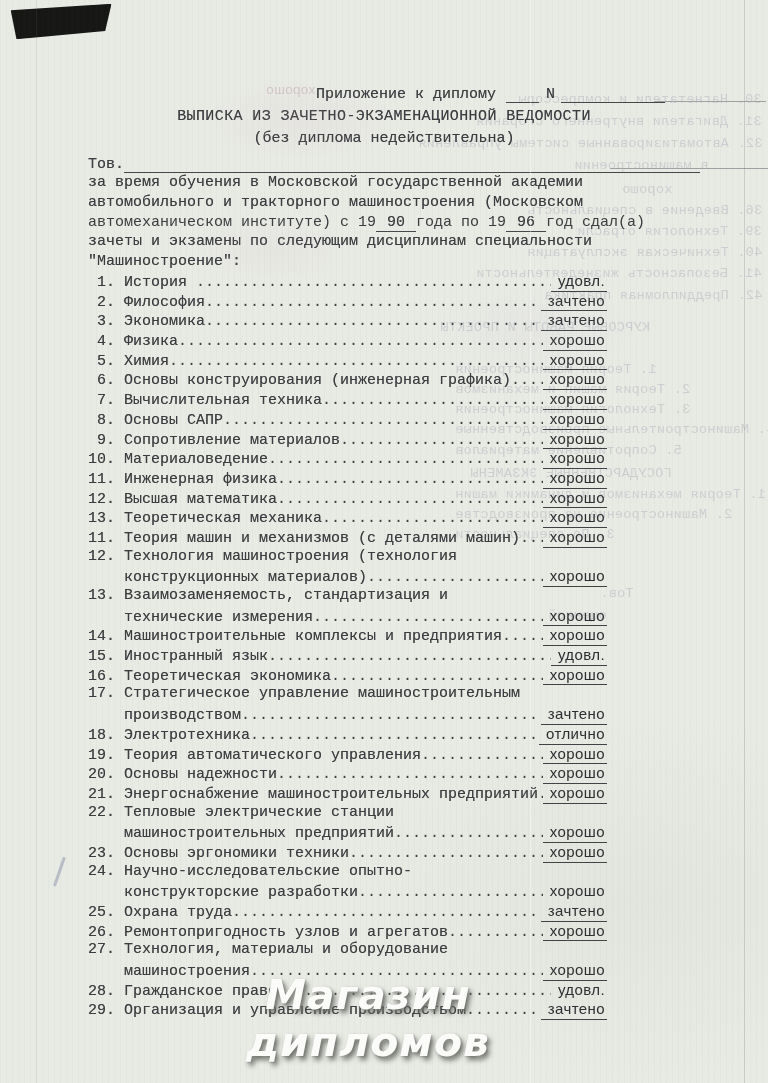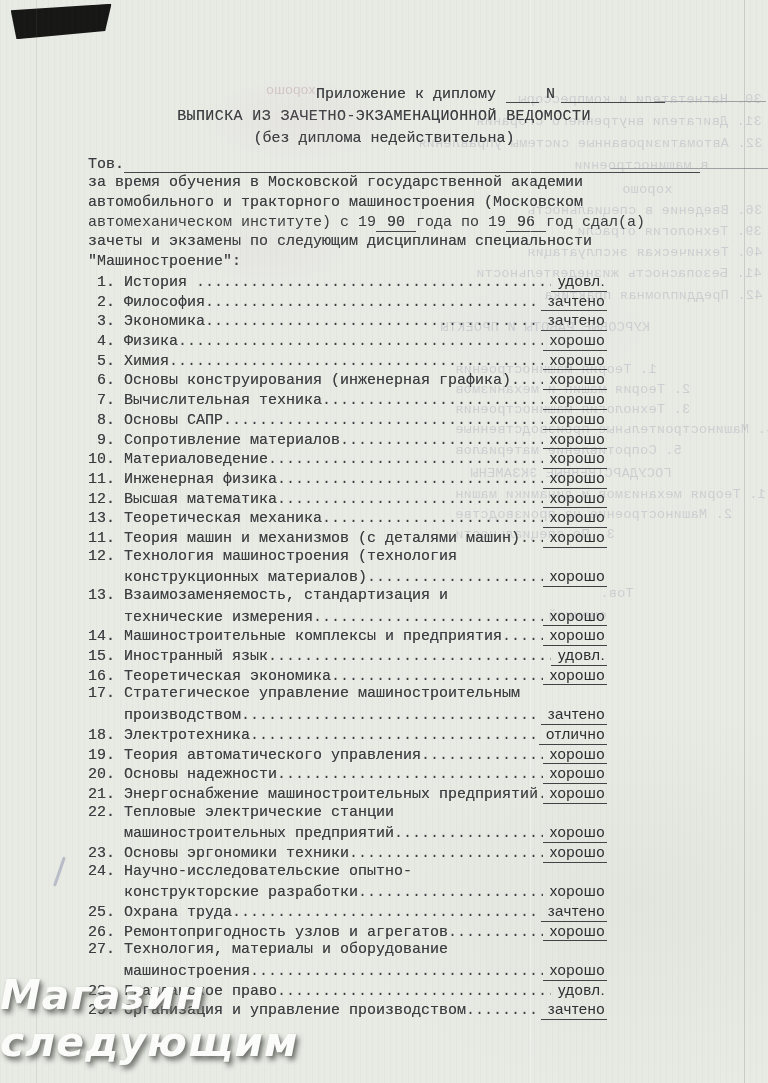--- a/index.html
+++ b/index.html
@@ -68,21 +68,21 @@
   .ghost-line{position:absolute;border-top:1.5px solid rgba(70,72,80,.45);z-index:1;}
   .gl1{right:2px;top:101px;width:112px;}
   .gl2{right:0;top:168px;width:158px;}
 
   .pencil-mark{
     position:absolute;left:58px;top:856px;width:2.5px;height:31px;border-radius:2px;
     background:rgba(95,105,145,.35);transform:rotate(19deg);z-index:3;
   }
 
   .watermark{
-    position:absolute;left:0;top:972px;width:736px;z-index:7;
+    position:absolute;left:0;top:972px;width:736px;text-align:center;z-index:7;
     font-family:"DejaVu Sans","Liberation Sans",sans-serif;
     font-weight:bold;font-style:italic;font-size:41px;line-height:47px;
     color:var(--wm);letter-spacing:1px;
     text-shadow:3px 4px 5px rgba(105,108,102,.9), 1px 1px 2px rgba(120,122,116,.55);
   }
 </style>
 </head>
 <body>
 
 <div class="page">
@@ -335,21 +335,21 @@
         <span class="sname">Организация и управление производством</span>
         <span class="leader"></span>
         <span class="grade u">зачтено</span>
       </div>
     </div>
 
   <div class="pencil-mark"></div>
 
   <div class="watermark">
     <div>Магазин</div>
-    <div>следующим</div>
+    <div>дипломов</div>
   </div>
 
 <div class="ghost pink" style="top: 82px; left: 266px;">хорошо</div>
     <div class="ghost" style="top: 92px; right: 6px;">30. Нагнетатели и компрессоры</div>
     <div class="ghost" style="top: 114px; right: 6px;">31. Двигатели внутреннего сгорания</div>
     <div class="ghost" style="top: 136px; right: 6px;">32. Автоматизированные системы управления</div>
     <div class="ghost" style="top: 158px; right: 60px;">в машиностроении</div>
     <div class="ghost" style="top: 182px; right: 96px;">хорошо</div>
     <div class="ghost" style="top: 203px; right: 6px;">36. Введение в специальность</div>
     <div class="ghost" style="top: 224px; right: 6px;">39. Технология отрасли</div>

